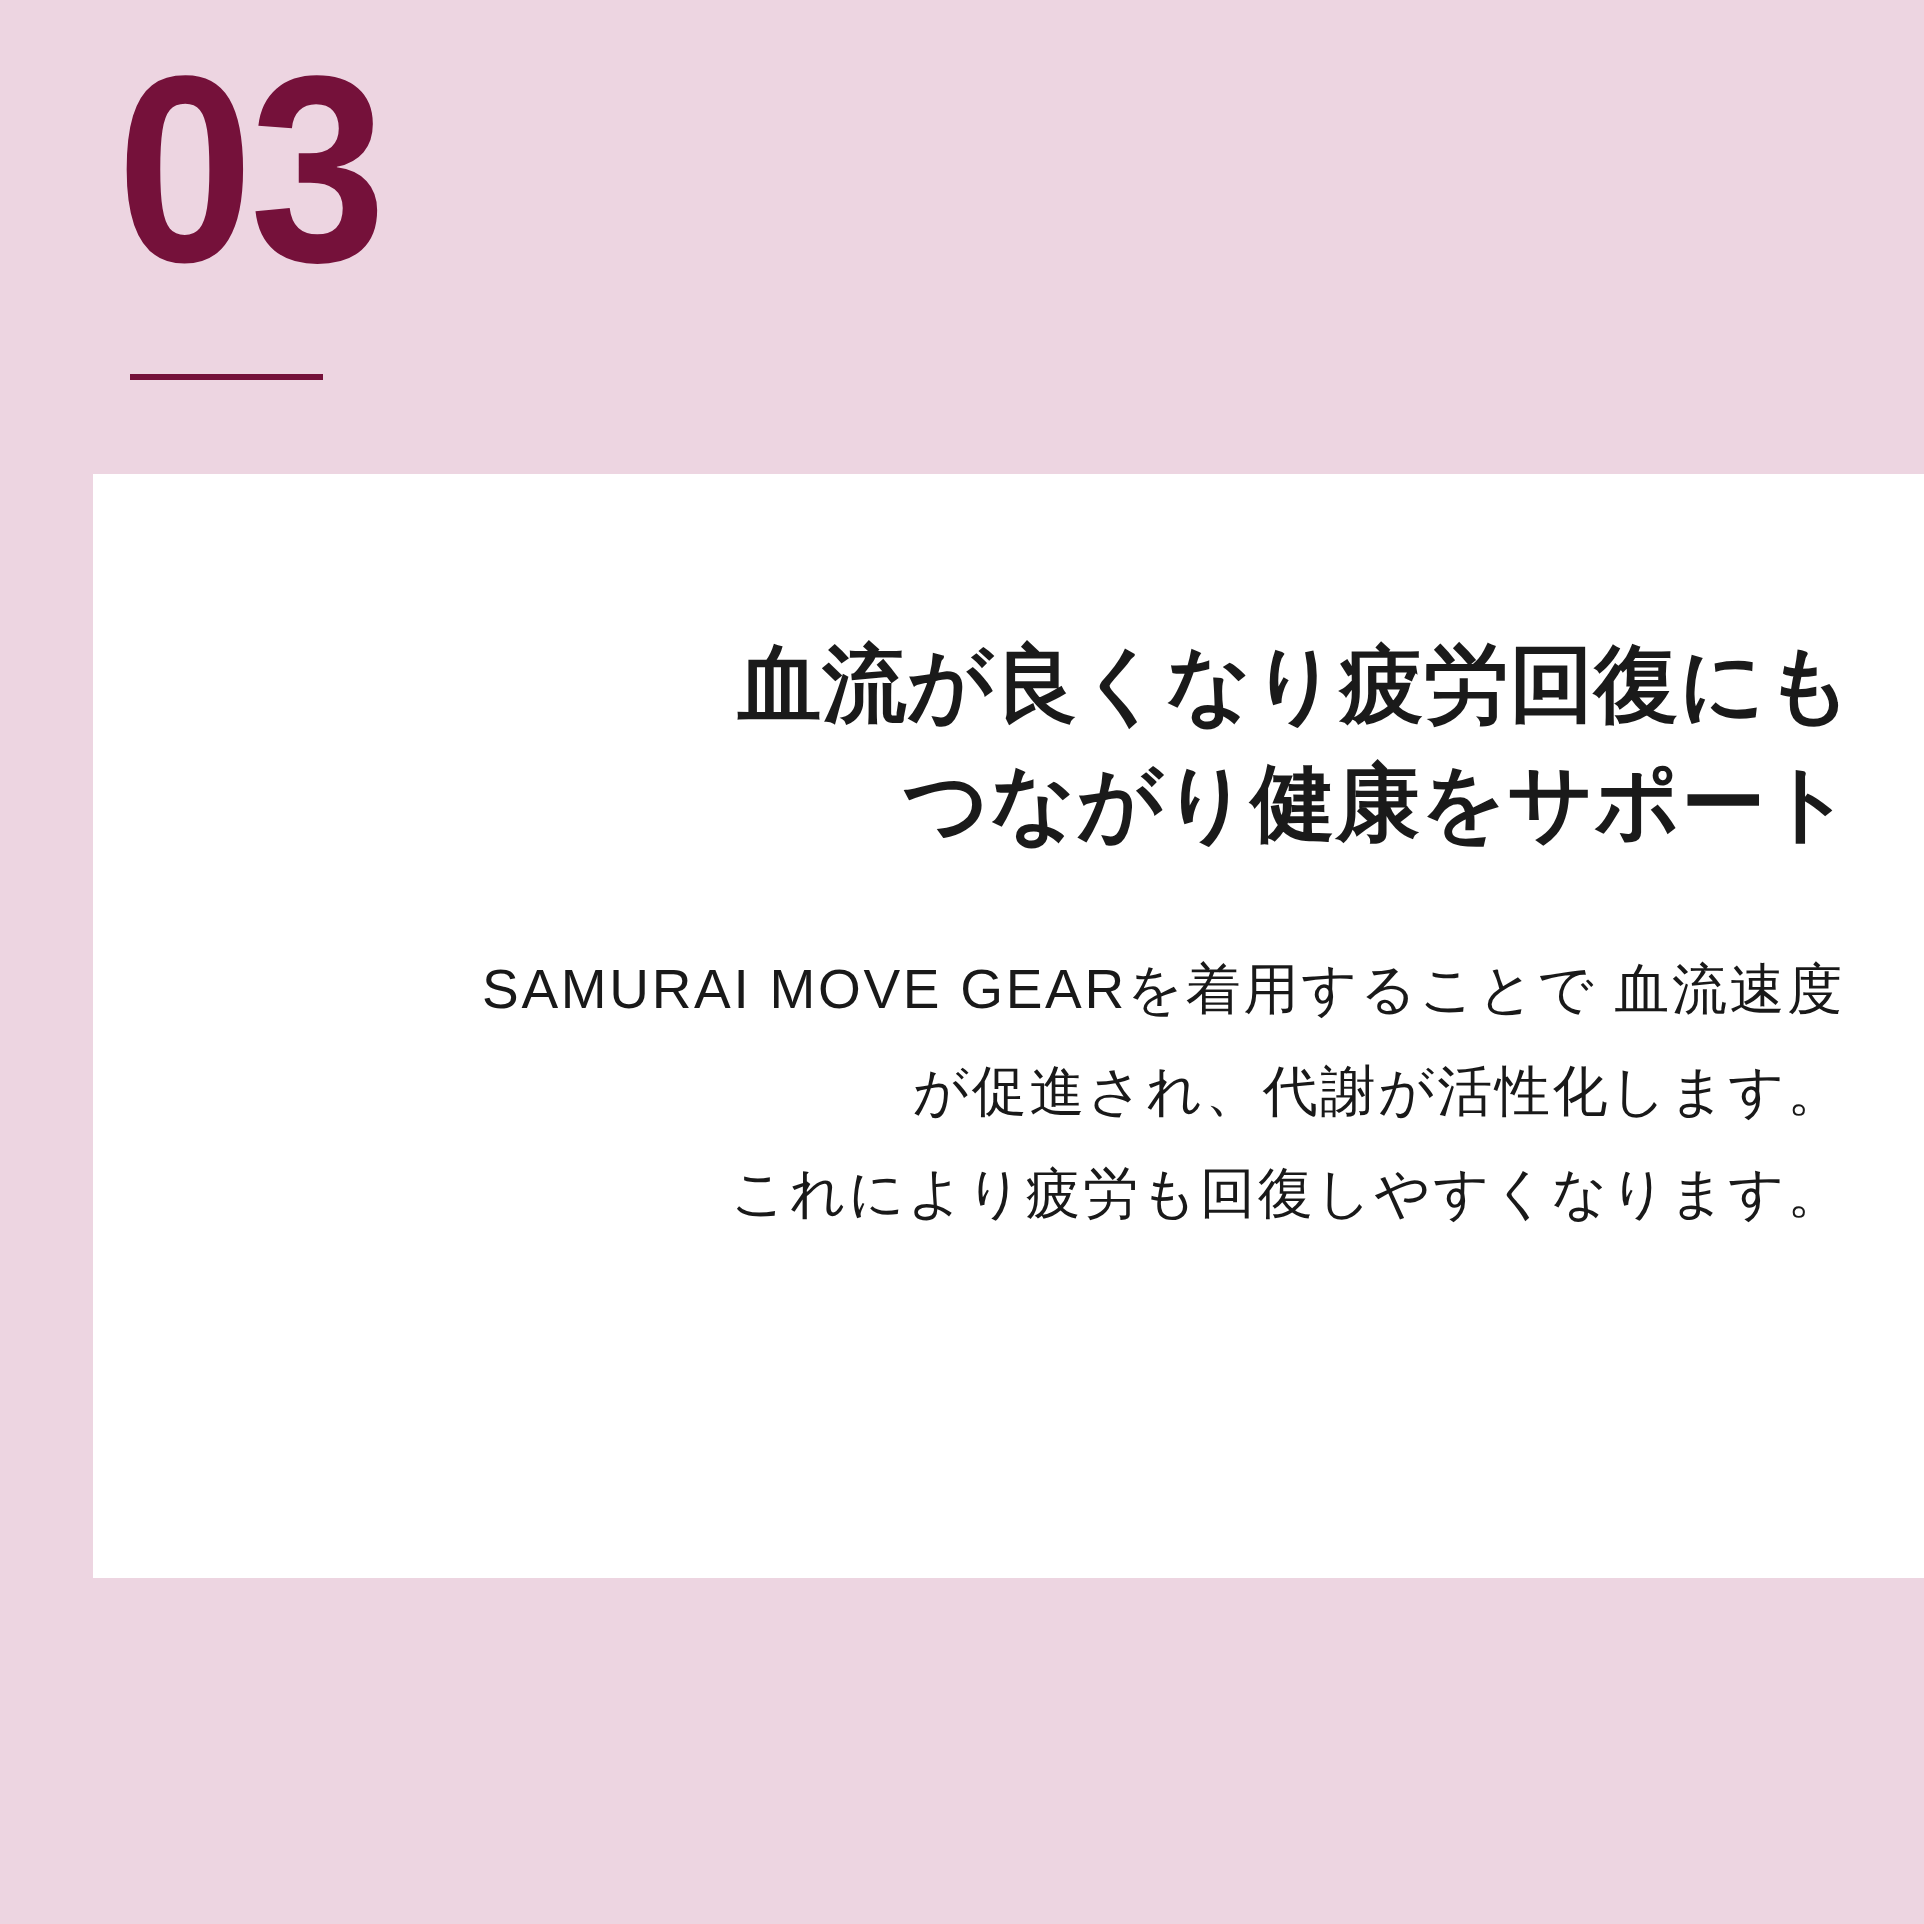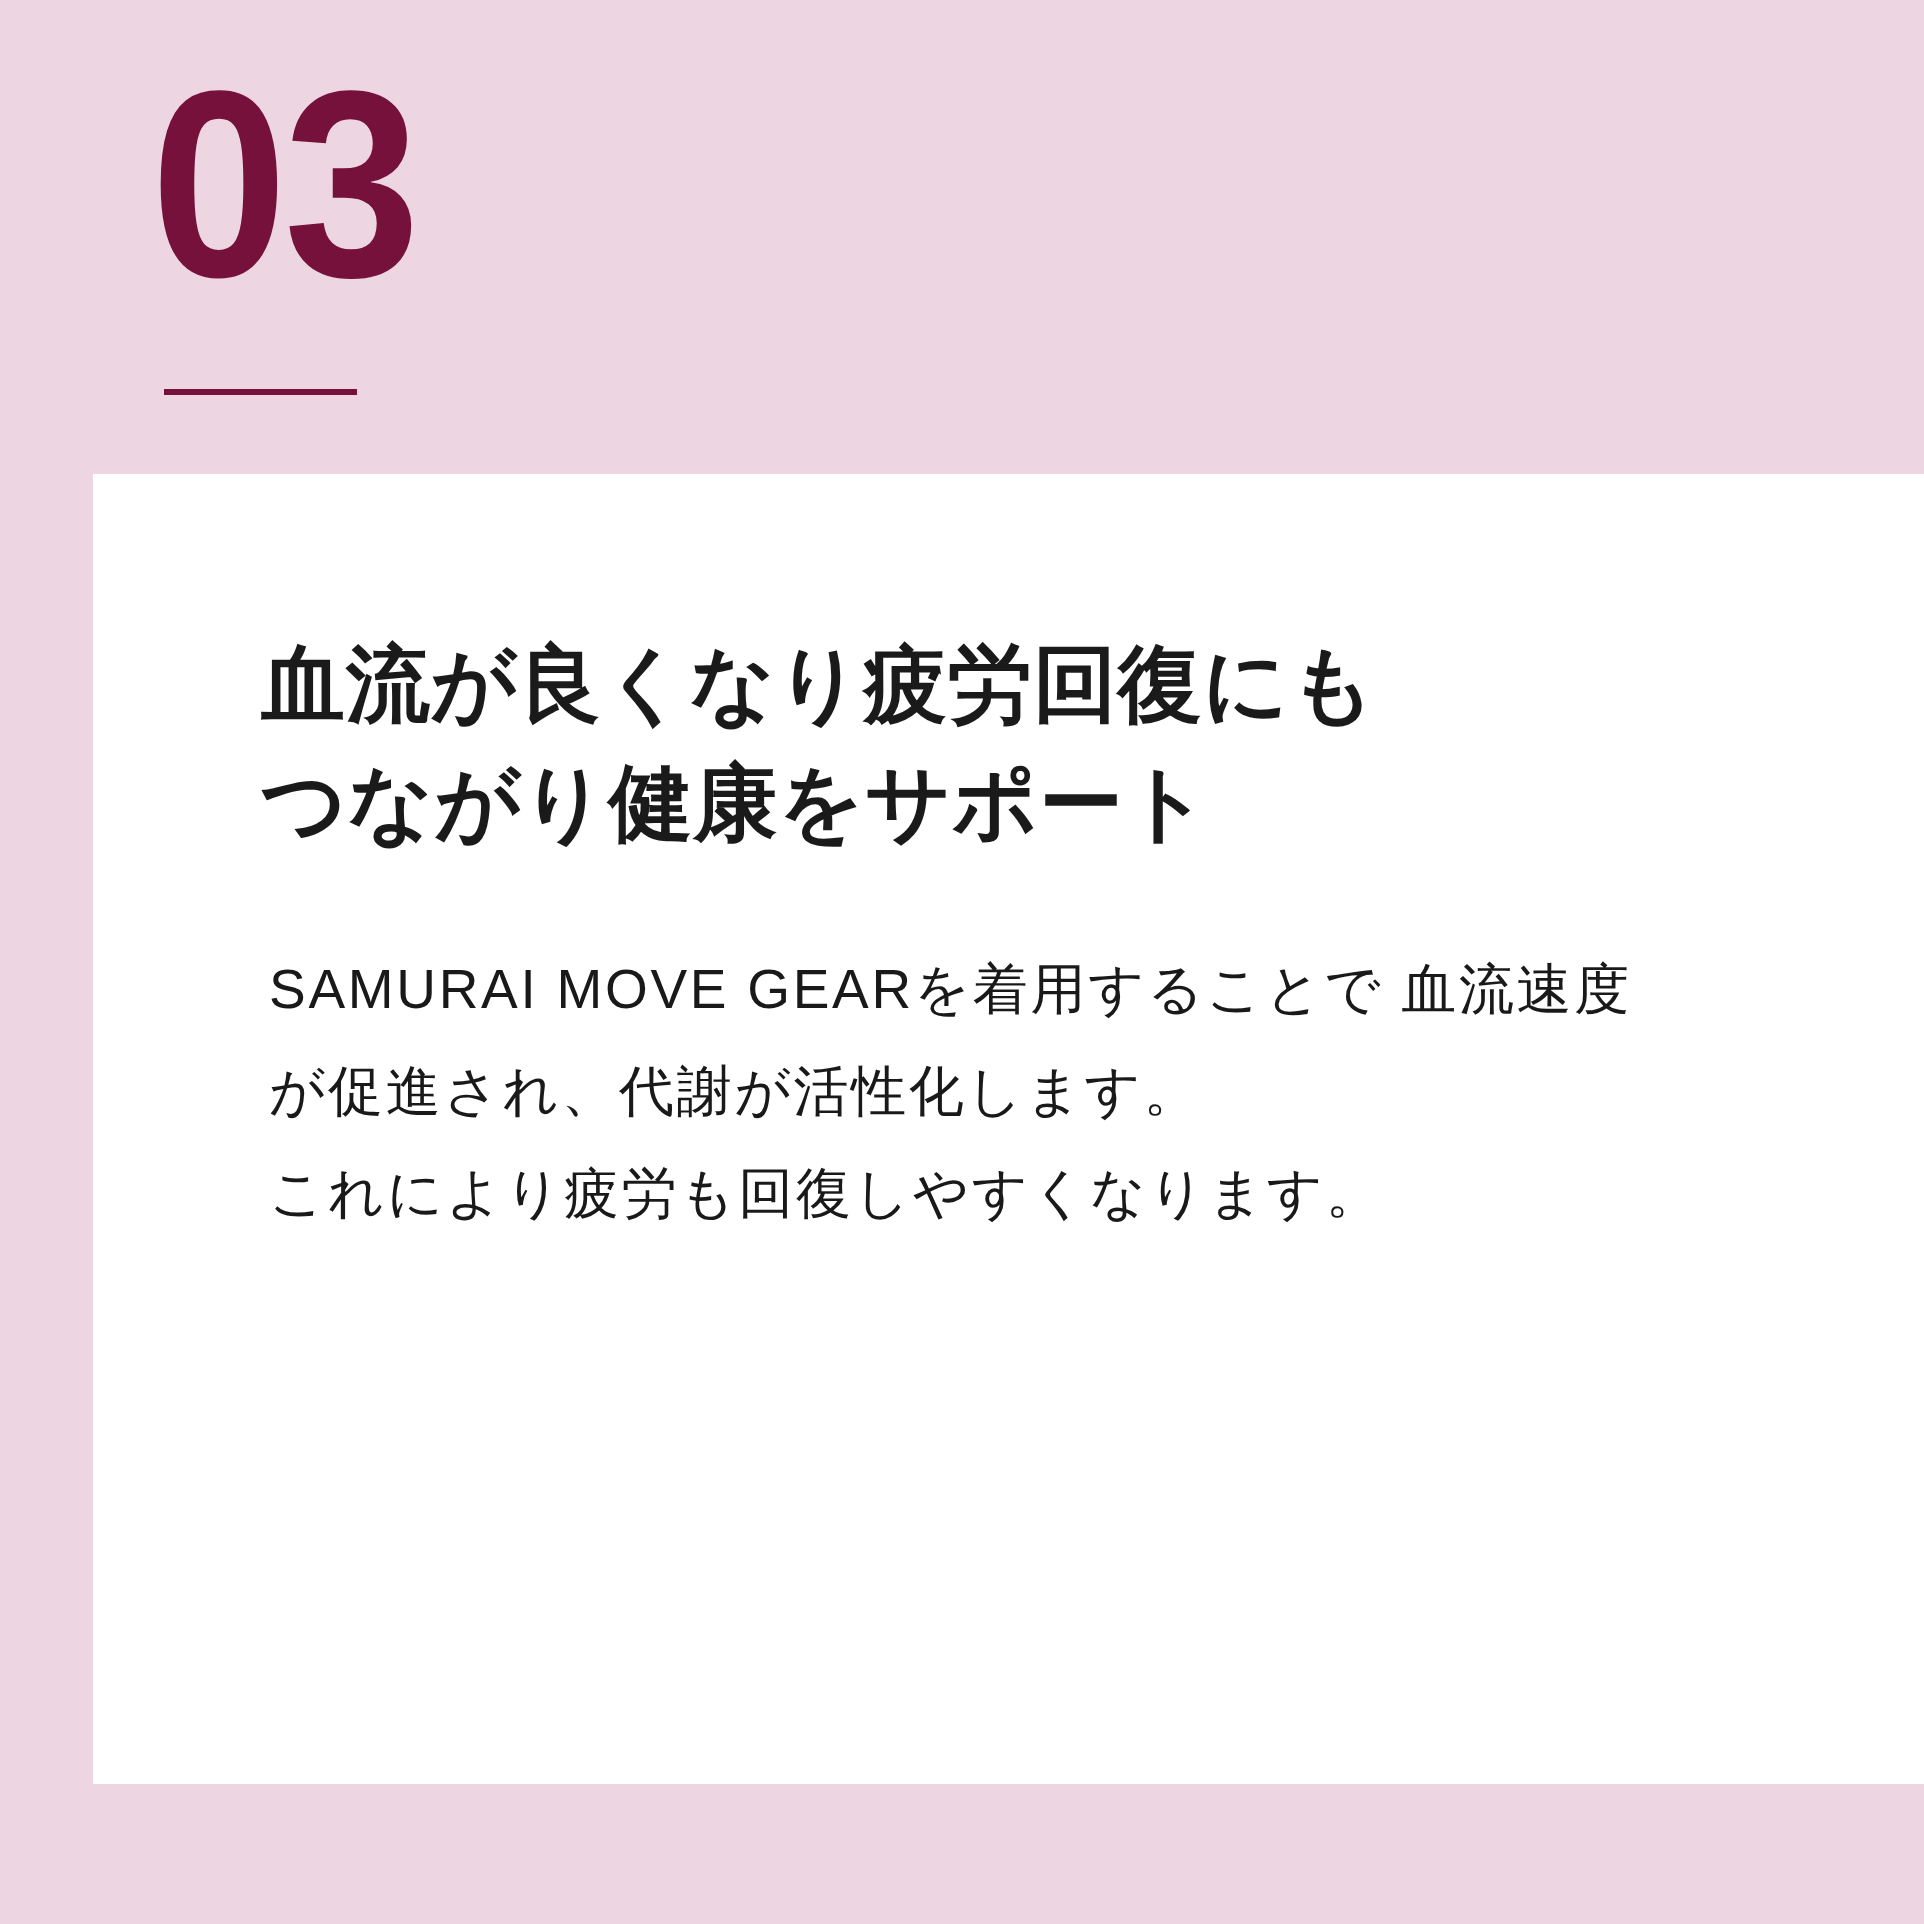--- a/index.html
+++ b/index.html
@@ -18,23 +18,22 @@
     position: relative;
     width: 1924px;
     height: 1924px;
     background: #EDD5E1;
   }
 
   
   .step-block {
     position: absolute;
     left: 117px;
-    top: 67px;
+    top: 52px;
     width: 497px;
-    margin-left: 34px;
   }
 
   .step-number {
     font-family: "Liberation Sans Narrow", "Liberation Sans", sans-serif;
     font-weight: 700;
     font-size: 266px;
     line-height: 0.88;
     letter-spacing: -3.5px;
     color: #75113A;
     transform: scaleX(0.92);
@@ -52,22 +51,23 @@
     height: 6.2px;
     background: #75113A;
   }
 
   
   .card {
     position: absolute;
     left: 93px;
     top: 474px;
     width: 1831px;
-    height: 1310px;
+    height: 1104px;
     background: #FFFFFF;
+    text-align: right;
   }
 
   .card-inner {
     position: absolute;
     left: 168px;
     top: 151px;
     right: 71px;
   }
 
   

